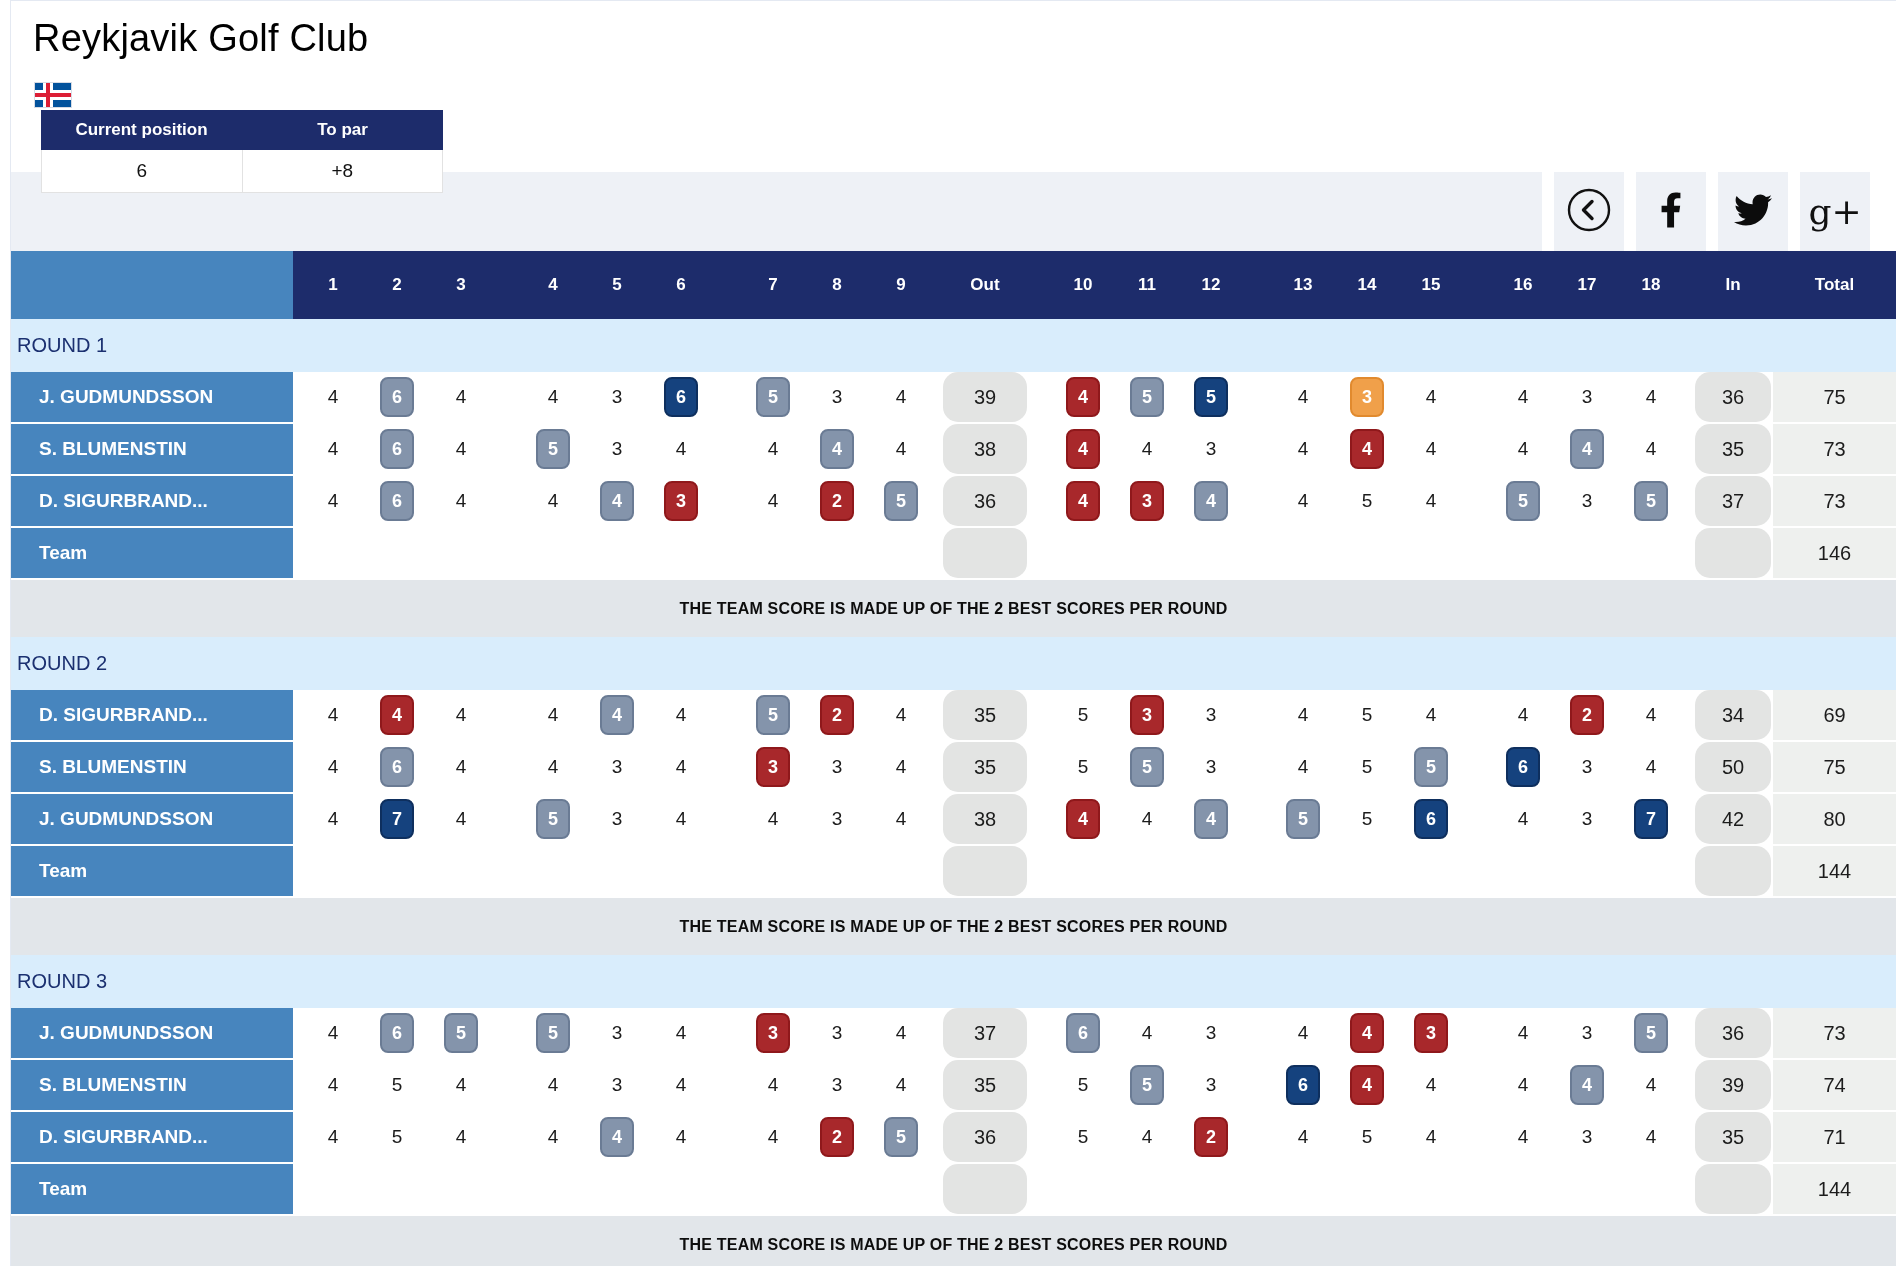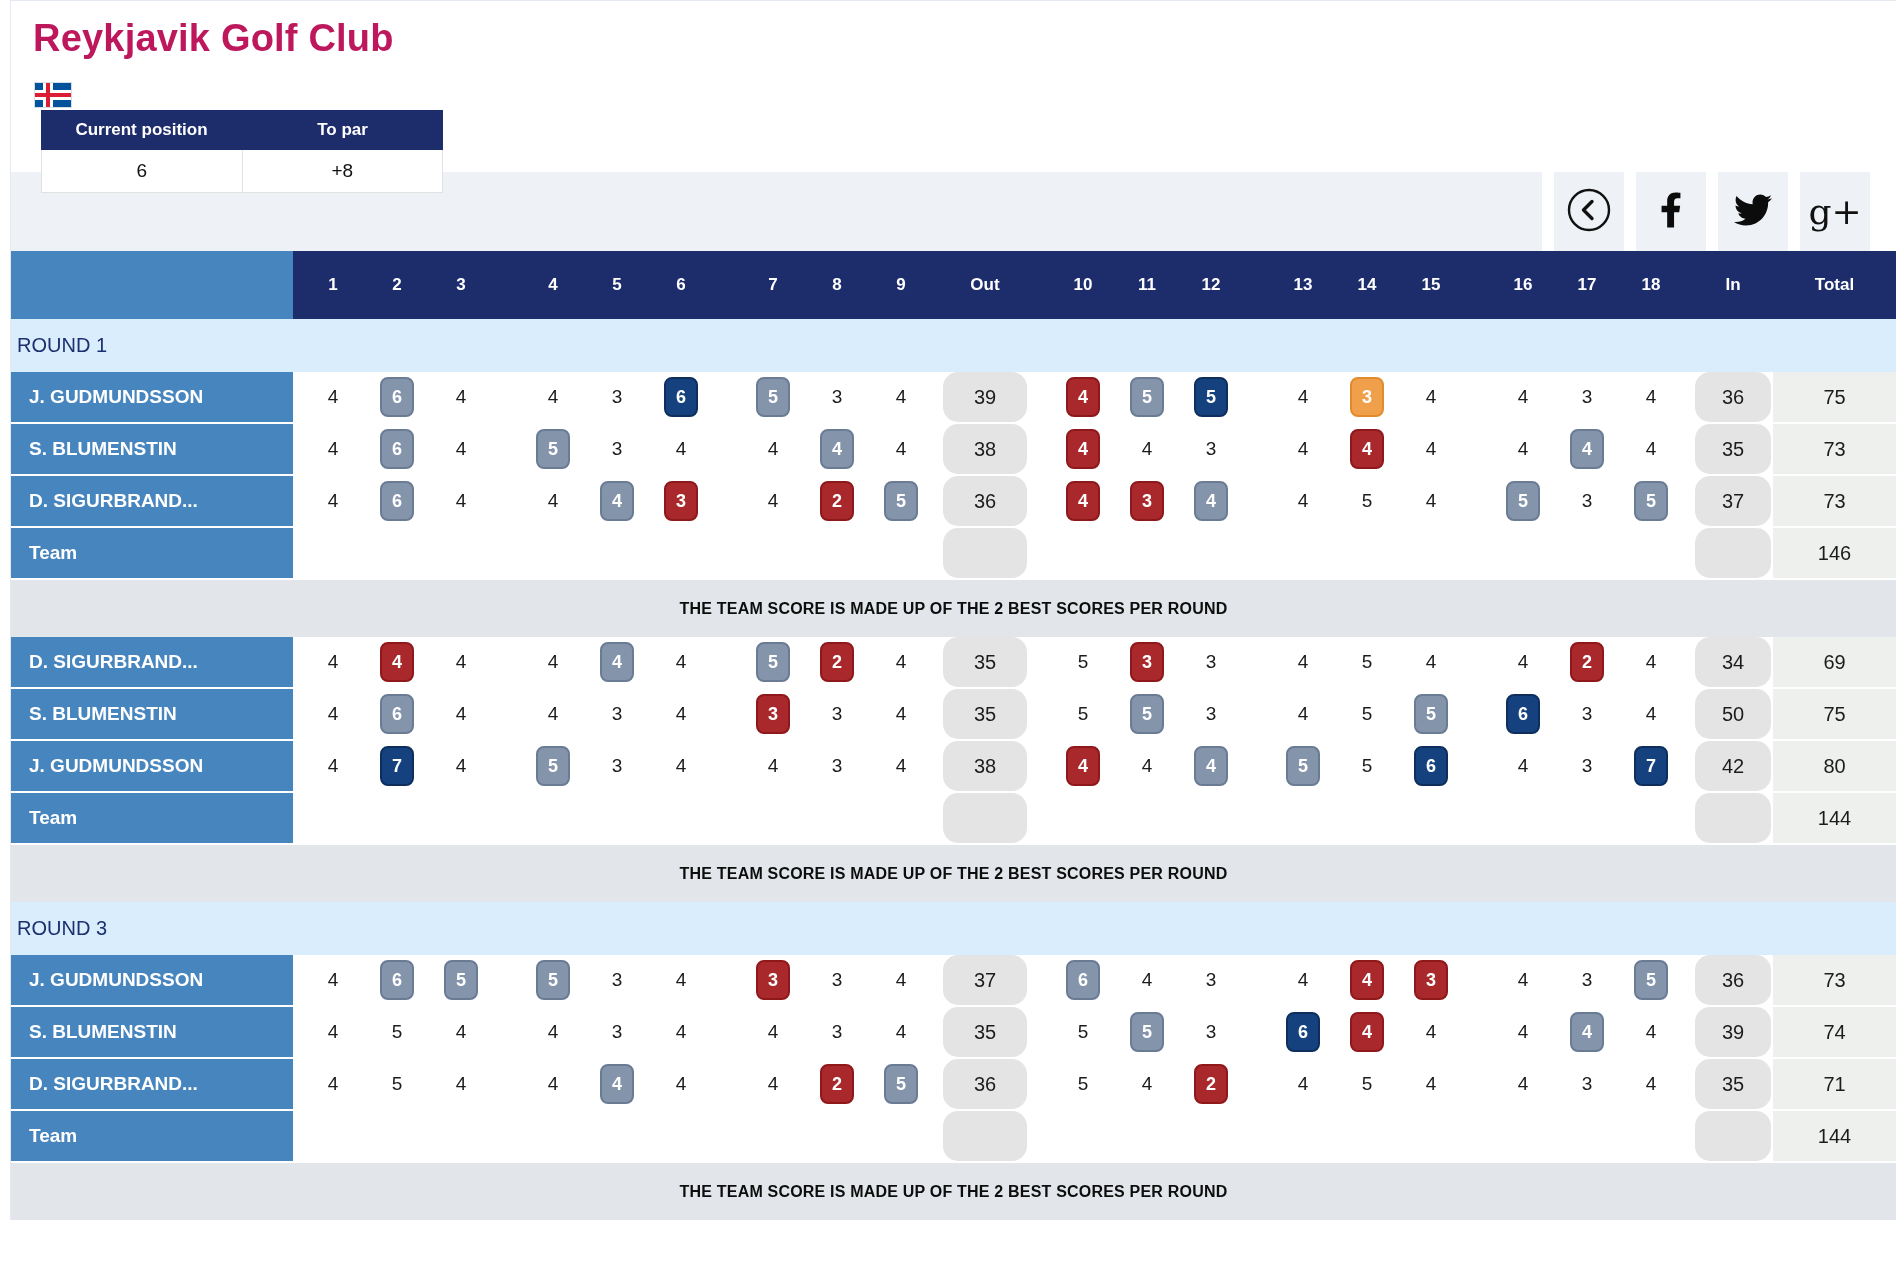--- a/index.html
+++ b/index.html
@@ -2,21 +2,21 @@
 <html><head>
 <meta charset="utf-8">
 <style>
   * { box-sizing: border-box; }
   html,body { margin:0; padding:0; background:#fff; }
   body { font-family:"Liberation Sans", sans-serif; width:1896px; }
   .page { width:1886px; margin-left:10px; border-top:1px solid #e4e9f2; border-left:1px solid #e4e9f2; }
 
   
   .masthead { position:relative; height:250px; }
-  .title { position:absolute; left:22px; top:16px; margin:0; font-size:38px; font-weight:700; color:#be185d; letter-spacing:0.2px; }
+  .title { position:absolute; left:22px; top:16px; margin:0; font-size:38px; font-weight:400; color:#000000; letter-spacing:0.2px; }
   .flag { position:absolute; left:24px; top:82px; width:36px; height:24px;
     background-color:#02529c;
     background-image:
       linear-gradient(#dc1e35,#dc1e35),
       linear-gradient(#dc1e35,#dc1e35),
       linear-gradient(#fff,#fff),
       linear-gradient(#fff,#fff);
     background-repeat:no-repeat;
     background-position:11px 0, 0 10px, 8px 0, 0 7px;
     background-size:4px 100%, 100% 4px, 10px 100%, 100% 10px;
@@ -40,21 +40,21 @@
     grid-template-columns:282px 8px 64px 64px 64px 28px 64px 64px 64px 28px 64px 64px 64px 10px 84px 24px 64px 64px 64px 28px 64px 64px 64px 28px 64px 64px 64px 12px 76px 2px 1fr; }
   .cell { display:flex; align-items:center; justify-content:center; font-size:19px; color:#1c1c1c; }
 
   .sc-header { background:#1d2c6b; height:68px; border-bottom:0; }
   .sc-header .cell { background:transparent; color:#fff; font-weight:bold; font-size:17px; }
 
   .row-band { background:#d9edfc; height:53px; border-bottom:0; }
   .band-label { line-height:53px; padding-left:6px; color:#1b3070; font-size:20px; font-weight:500; }
 
   .player .cell, .team .cell { background:#fff; height:50px; }
-  .name-col { justify-content:flex-start !important; padding-left:18px; background:#4785be !important; color:#fff !important; font-weight:bold; font-size:19px !important; }
+  .name-col { justify-content:flex-start !important; padding-left:28px; background:#4785be !important; color:#fff !important; font-weight:bold; font-size:19px !important; }
   .col-out, .col-in { background:#e3e4e3 !important; font-size:20px !important;border-radius:15px; }
   .col-total { background:#eef0ee !important; font-size:20px !important; }
 
   .note-row { height:57px; background:#e2e6ea; display:flex; align-items:center; justify-content:center; }
   .note-text { font-weight:bold; font-size:16px; color:#0d0d0d; letter-spacing:0.2px; }
 
   .badge { display:inline-flex; width:34px; height:40px; border-radius:8px; align-items:center; justify-content:center;
            color:#fff; font-weight:bold; font-size:18px; border:2px solid transparent; }
   .m-bogey  { background:#8494ab; border-color:#6a7b94; }
   .m-double { background:#15427e; border-color:#0e2f5e; }
@@ -384,20 +384,23 @@
         <div class="cell "></div>
         <div class="cell "></div>
         <div class="cell sp"></div>
         <div class="cell col-in"></div>
         <div class="cell sp"></div>
         <div class="cell col-total">146</div>
       </div>
       <div class="note-row">
         <div class="note-text">THE TEAM SCORE IS MADE UP OF THE 2 BEST SCORES PER ROUND</div>
       </div>
+      <div class="row-band">
+        <div class="band-label">ROUND 2</div>
+      </div>
       <div class="sc-row player">
         <div class="cell name-col">D. SIGURBRAND...</div>
         <div class="cell sp"></div>
         <div class="cell ">
           <div>4</div>
         </div>
         <div class="cell ">
           <div class="badge m-birdie">4</div>
         </div>
         <div class="cell ">

